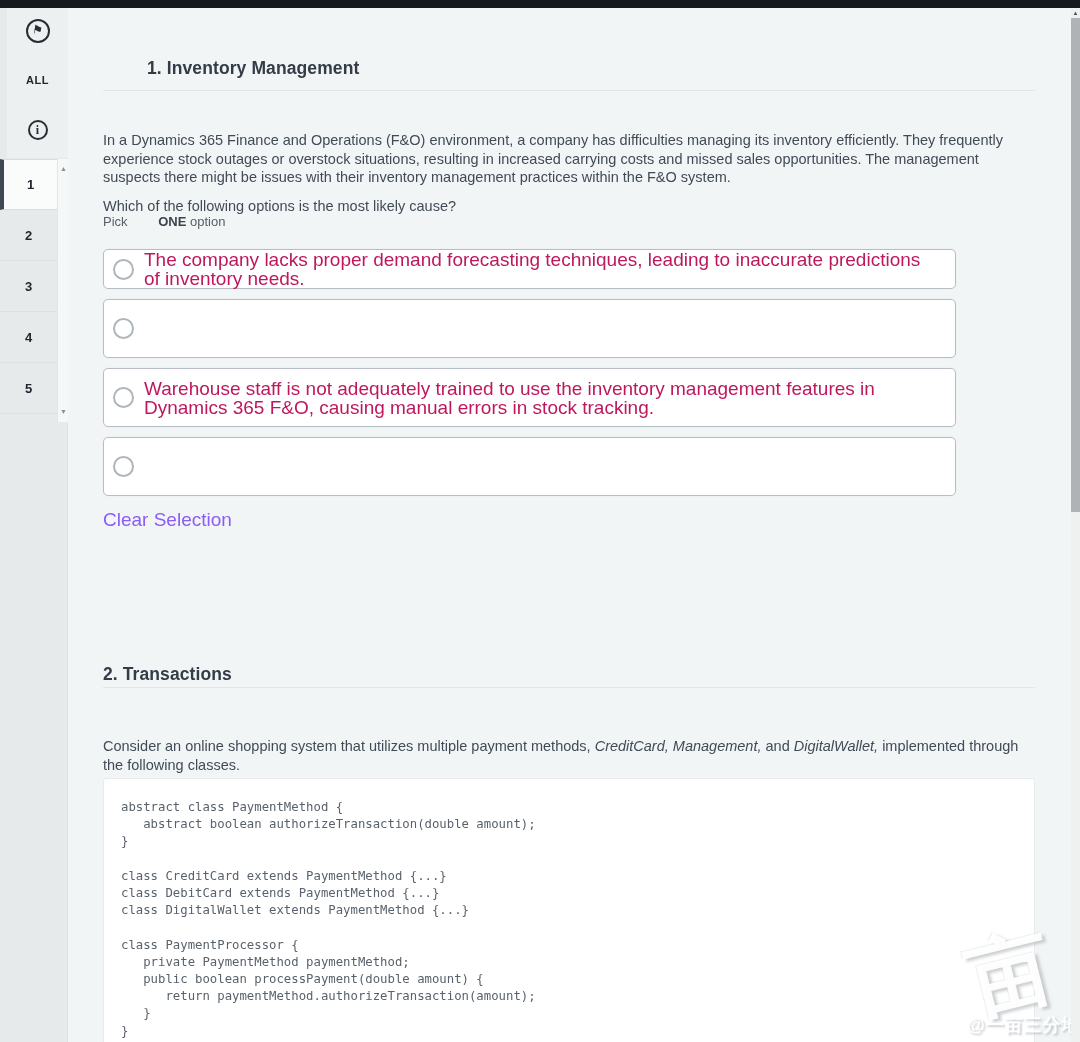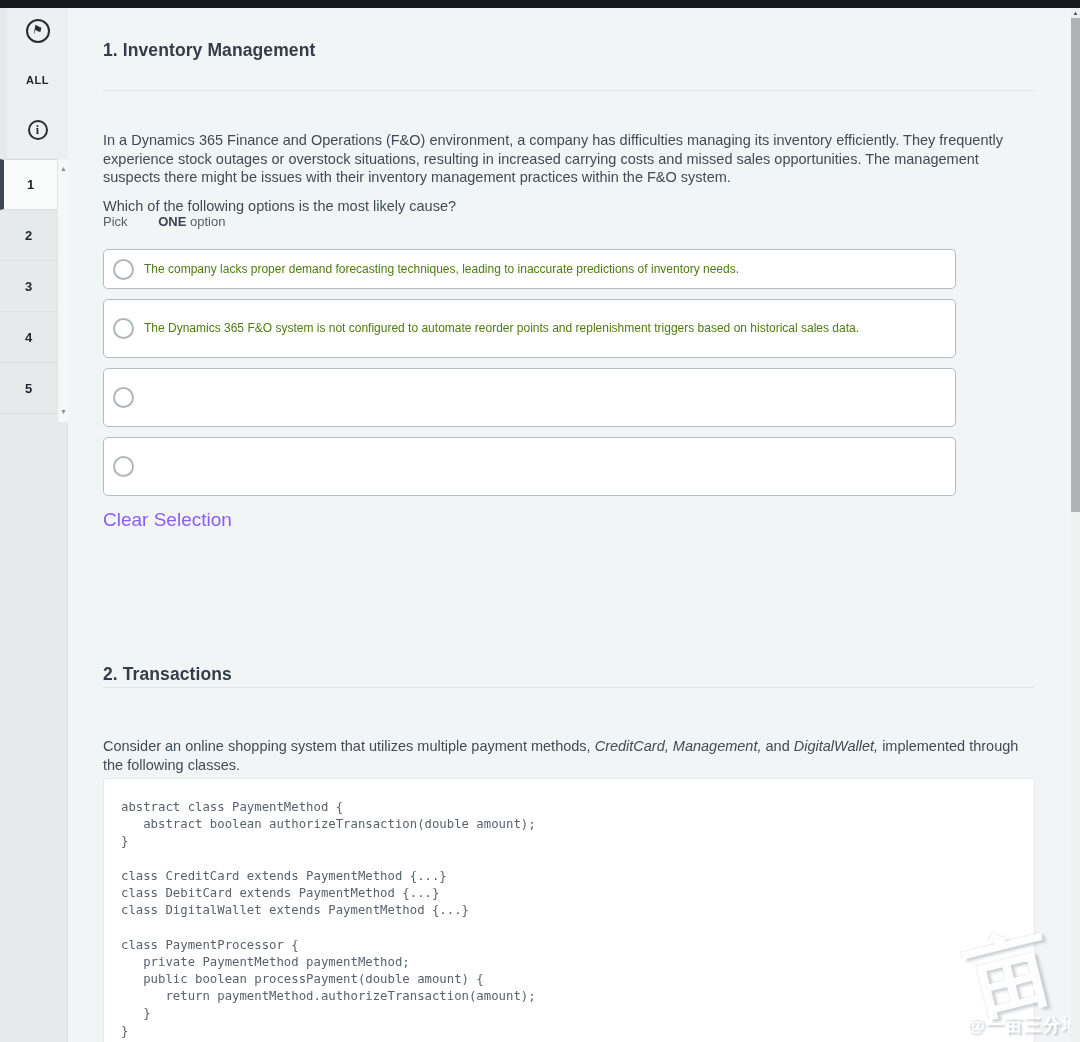--- a/index.html
+++ b/index.html
@@ -56,21 +56,21 @@
     font-size:7px; line-height:14px; text-align:center; cursor:pointer;
   }
   .qnav-arrow.up { top:3px; }
   .qnav-arrow.down { bottom:3px; }
 
   
   .main { position:absolute; left:103px; top:8px; width:932px; }
   .q-title {
     font-size:17.5px; font-weight:700; color:#333C47; letter-spacing:.1px;
   }
-  .q-title-1 { position:absolute; top:32px; }
+  .q-title-1 { position:absolute; top:50px;margin-left:44px; }
   .rule { position:absolute; width:932px; height:1px; background:#E3E6E8; }
   .rule-1 { top:82px; }
   .para { position:absolute; width:932px; font-size:14.5px; line-height:18.5px; color:#414B56;margin-top:24px; }
   .para-1 { top:99px; }
   .para-2 { top:165px; }
   .pick-line { position:absolute; top:206px; font-size:13px; color:#555E68; }
   .pick-line b { color:#3B444E;margin-left:27px; }
 
   .options { position:absolute; left:0; top:241px; width:853px; }
   .option-card {
@@ -78,21 +78,21 @@
     border:1px solid #B7BDC3; border-radius:5px; margin-bottom:10px;
     display:flex; align-items:center; gap:10px; padding:9px 14px 9px 9px;
     cursor:pointer; box-shadow:0 0 0 1px rgba(0,0,0,0.01);
   }
   .option-card.h1line { height:40px; }
   .option-card.h2line { height:59px; }
   .radio {
     flex:0 0 auto; width:21px; height:21px; border:2px solid #AEB6BC;
     border-radius:50%; background:#fff;
   }
-  .option-text { font-size:12px; line-height:19px; color:#4d7c0f; }
+  .option-text { font-size:19px; line-height:19px; color:#be185d; }
   .clear-selection {
     position:absolute; top:501px; font-size:19px; color:#8b5cf6; cursor:pointer;
   }
 
   .q-title-2 { position:absolute; top:656px; }
   .rule-2 { top:679px; }
   .para-3 { top:705px; }
   .para-3 .it { font-style:italic; }
 
   .code-card {
@@ -175,24 +175,24 @@
   <p class="para para-2">Which of the following options is the most likely cause?</p>
   <p class="pick-line"><span>Pick </span><b>ONE</b><span> option</span></p>
 
   <div class="options">
     <div class="option-card h1line">
       <span class="radio"></span>
       <span class="option-text">The company lacks proper demand forecasting techniques, leading to inaccurate predictions of inventory needs.</span>
     </div>
     <div class="option-card h2line">
       <span class="radio"></span>
-      <span class="option-text">The Dynamics 365 F&amp;O system is not configured to automate reorder points and replenishment triggers based on historical sales data.</span>
     </div>
     <div class="option-card h2line">
       <span class="radio"></span>
+      <span class="option-text">Warehouse staff is not adequately trained to use the inventory management features in Dynamics 365 F&amp;O, causing manual errors in stock tracking.</span>
     </div>
     <div class="option-card h2line">
       <span class="radio"></span>
     </div>
   </div>
 
   <div class="clear-selection">Clear Selection</div>
 
   <h1 class="q-title q-title-2">2. Transactions</h1>
   <div class="rule rule-2"></div>

